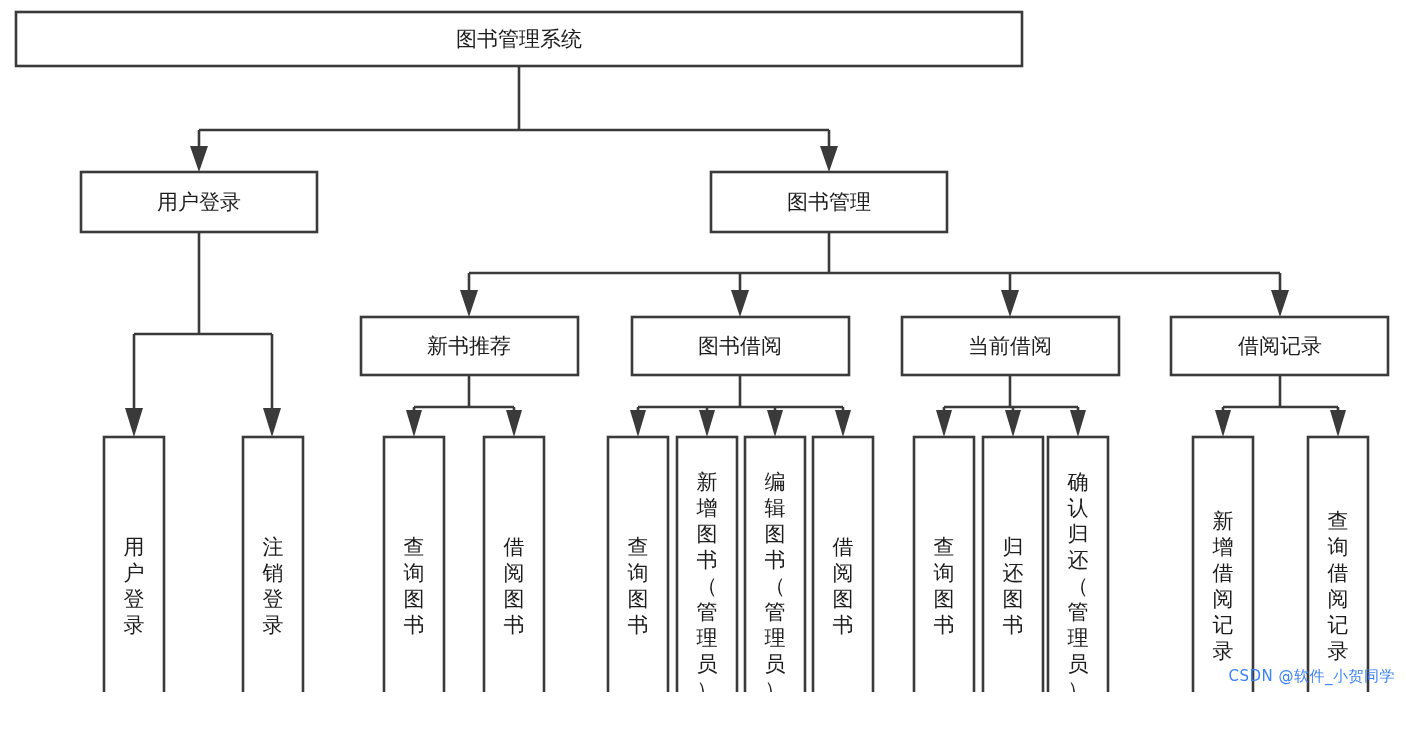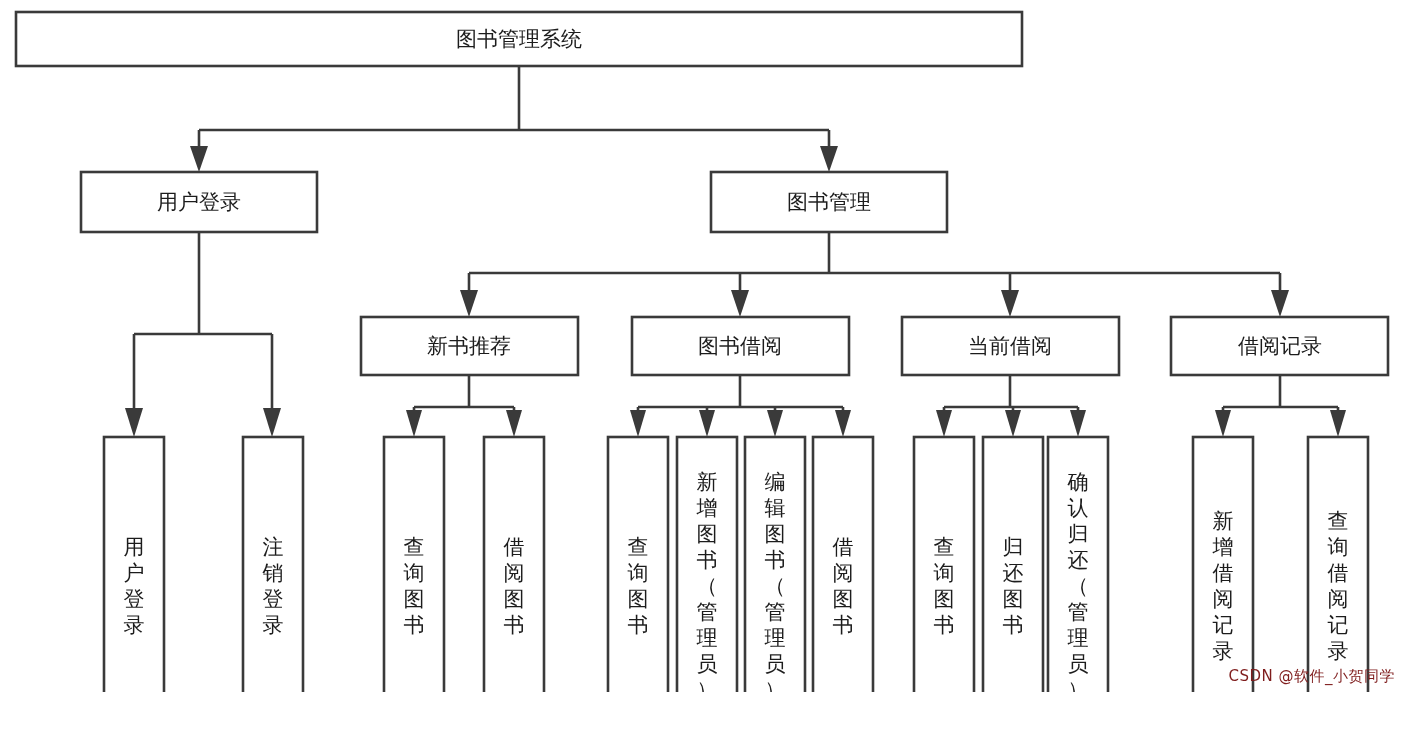--- a/index.html
+++ b/index.html
@@ -54,21 +54,21 @@
     font-size: 21px;
     fill: #1c1c1c;
     text-anchor: middle;
   }
   .watermark {
     position: absolute;
     right: 10px;
     bottom: 6px;
     font-family: "DejaVu Sans", "Liberation Sans", sans-serif;
     font-size: 15px;
-    color: #7f1d1d;
+    color: #3b82f6;
     letter-spacing: 0.5px;
     white-space: nowrap;
     user-select: none;
   }
 </style>
 </head>
 <body>
 
 <div id="diagram-root">
 

